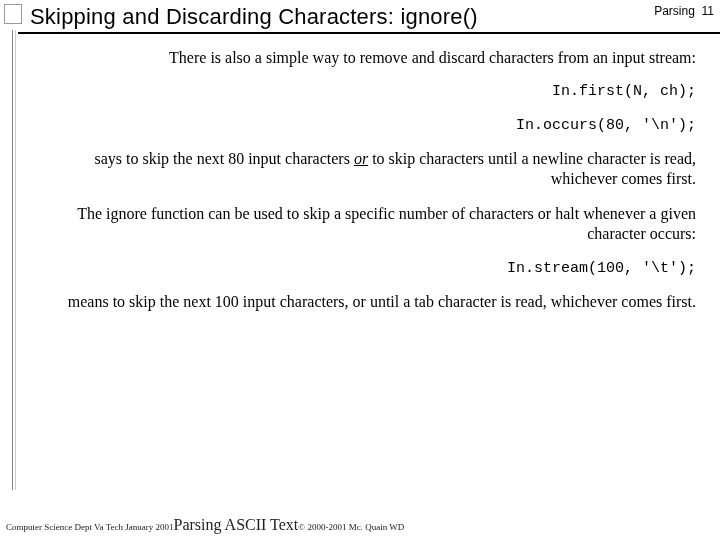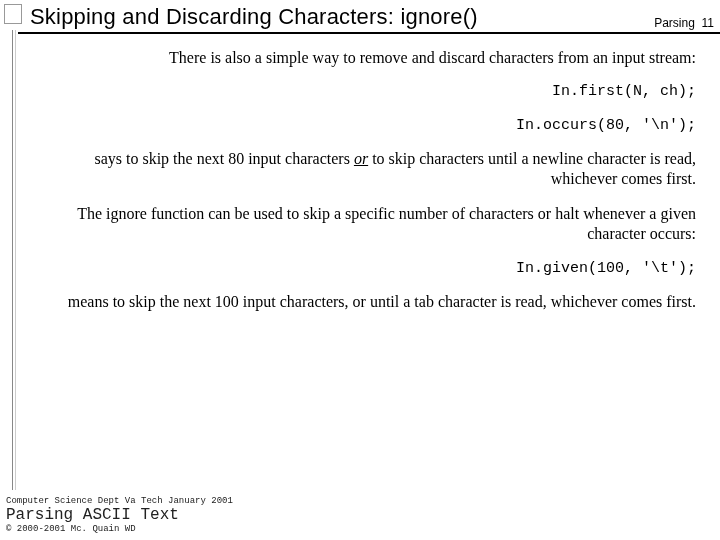--- a/index.html
+++ b/index.html
@@ -43,21 +43,21 @@
     height: 460px;
     background: #ccc;
   }
   .title-row {
     position: absolute;
     top: 4px;
     left: 30px;
     right: 6px;
     display: flex;
     justify-content: space-between;
-    align-items: flex-end;
+    align-items: flex-start;
   }
   .title {
     font-family: Arial, Helvetica, sans-serif;
     font-size: 22px;
     letter-spacing: 0.2px;
   }
   .header-right {
     font-family: Arial, Helvetica, sans-serif;
     font-size: 12px;
   }
@@ -89,26 +89,24 @@
     font-family: "Courier New", Courier, monospace;
     font-size: 15px;
   }
   .u { text-decoration: underline; font-style: italic; }
   .footer {
     position: absolute;
     bottom: 6px;
     left: 6px;
     right: 6px;
     display: flex;
-    justify-content: space-between;
     align-items: baseline;
-    font-family: Liberation Mono, monospace;
+    font-family: Liberation Serif, serif;
     font-size: 9px;
     color: #222;
-    flex-direction: column;
   }
   .footer-center {
     font-size: 16px;
   }
 </style>
 </head>
 <body>
 
 <div class="slide">
 
@@ -133,21 +131,21 @@
 
 
     <div class="code">In.occurs(80, '\n');</div>
 
     <p>
       <span>says to skip the next 80 input characters </span><span class="u">or</span><span> to skip characters until a newline character is read, whichever comes first.</span>
     </p>
 
     <p>The ignore function can be used to skip a specific number of characters or halt whenever a given character occurs:</p>
 
-    <div class="code">In.given(100, '\t');</div>
+    <div class="code">In.stream(100, '\t');</div>
 
     <p>means to skip the next 100 input characters, or until a tab character is read, whichever comes first.</p>
   </div>
 
   <div class="footer">
     <div>Computer Science Dept Va Tech January 2001</div>
     <div class="footer-center">Parsing ASCII Text</div>
     <div>© 2000-2001  Mc. Quain WD</div>
   </div>
 

